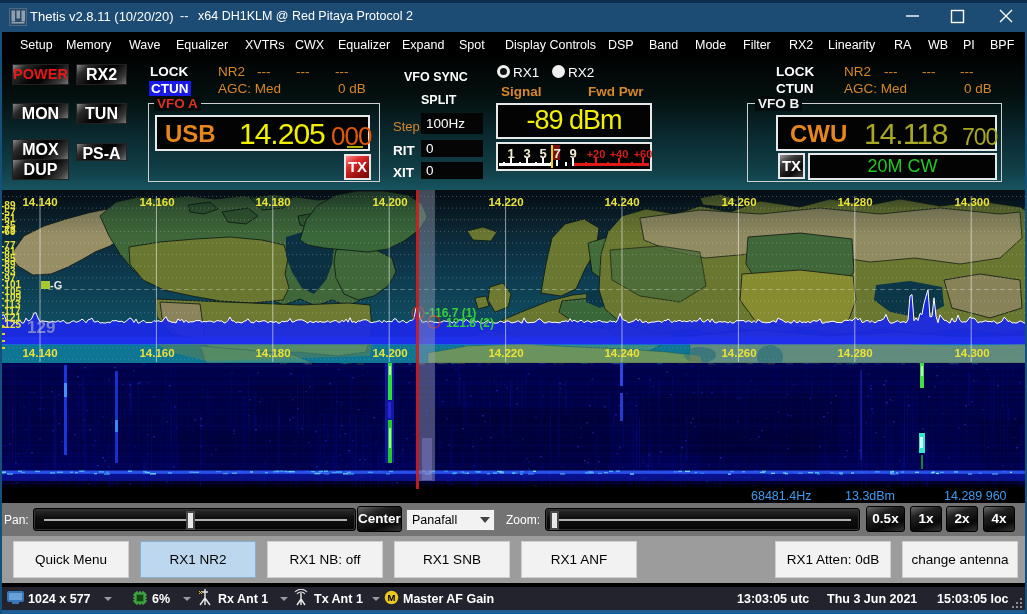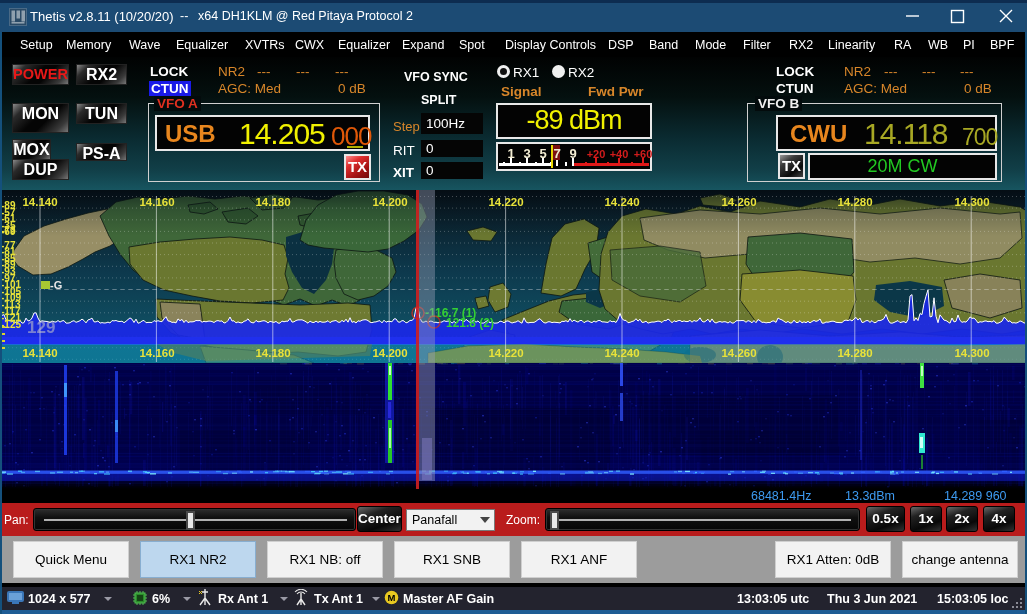--- a/index.html
+++ b/index.html
@@ -32,21 +32,21 @@
 .flab { position:absolute; width:44px; text-align:center; color:#e8e23a;
   font-size:11.5px; font-weight:bold; }
 .dblab { position:absolute; left:1px; color:#e8e23a; font-size:10px; font-weight:bold;
   line-height:8px; }
 
 #wf { position:absolute; left:0; top:363px; width:1027px; height:126px;
   background:linear-gradient(#000048 0%, #000040 60%, #00004e 80%, #000054 88%, #000018 96%, #000 100%); overflow:hidden; }
 #wftext { position:absolute; left:0; top:489px; width:1027px; height:14px; background:#000; }
 .cy { position:absolute; top:0px; color:#3d9af0; font-size:12.5px; }
 
-#panrow { position:absolute; left:0; top:503px; width:1027px; height:33px; background:#b91c1c; }
+#panrow { position:absolute; left:0; top:503px; width:1027px; height:33px; background:#737373; }
 .track { position:absolute; top:5px; height:23px;
   background:linear-gradient(#2e2e2e, #101010 40%, #060606);
   border:1px solid #000; border-radius:3px; box-shadow:inset 0 0 0 1px #333; }
 .tline { position:absolute; top:10px; height:2px; background:#b0b0b0; }
 .thumb { position:absolute; top:2px; width:9px; height:19px; background:#e8e8e8;
   border:2px solid #4a4a4a; }
 .zbtn { position:absolute; top:3px; height:26px;
   background:linear-gradient(160deg,#6a6a6a 0%, #222 30%, #080808 70%, #333 100%);
   border:1px solid #000; border-radius:3px; color:#fff; font-weight:bold; font-size:13.5px;
   text-align:center; line-height:24px; }
@@ -101,23 +101,23 @@
       <div class="mi" style="left:826px">Linearity</div>
       <div class="mi" style="left:892px">RA</div>
       <div class="mi" style="left:926px">WB</div>
       <div class="mi" style="left:961px">PI</div>
       <div class="mi" style="left:988px">BPF</div>
     </div>
 
 <div id="ctl">
   <div class="btn3d" style="left:12px;top:7px;width:57px;height:21px;line-height:19px;color:#e81818;font-size:14.5px">POWER</div>
   <div class="btn3d" style="left:76px;top:7px;width:51px;height:21px;line-height:19px">RX2</div>
-  <div class="btn3d" style="left:12px;top:46px;width:57px;height:30px;line-height:19px">MON</div>
+  <div class="btn3d" style="left:12px;top:46px;width:57px;height:16px;line-height:19px">MON</div>
   <div class="btn3d" style="left:76px;top:46px;width:51px;height:21px;line-height:19px">TUN</div>
-  <div class="btn3d" style="left:12px;top:82px;width:39px;height:21px;line-height:19px">MOX</div>
+  <div class="btn3d" style="left:12px;top:82px;width:57px;height:21px;line-height:19px">MOX</div>
   <div class="btn3d" style="left:12px;top:102px;width:57px;height:21px;line-height:19px">DUP</div>
   <div class="btn3d" style="left:76px;top:86px;width:51px;height:18px;line-height:19px">PS-A</div>
 
   <div class="wlab" style="left:150px;top:7px;font-weight:bold">LOCK</div>
   <div class="wlab" style="left:149px;top:24px;background:#1a1ae8;padding:0 2px;font-weight:bold">CTUN</div>
   <div class="olab" style="left:218px;top:7px">NR2</div>
   <div class="olab" style="left:257px;top:7px">---</div>
   <div class="olab" style="left:296px;top:7px">---</div>
   <div class="olab" style="left:335px;top:7px">---</div>
   <div class="olab" style="left:218px;top:24px">AGC: Med</div>
@@ -130,21 +130,21 @@
     <span class="abs" style="left:82px;top:0px;color:#f0f000;font-size:30px;letter-spacing:-1px">14.205</span>
     <span class="abs" style="left:174px;top:4px;color:#e05808;font-size:26px;letter-spacing:-1px">000</span>
     <div class="abs" style="left:190px;top:29px;width:16px;height:2px;background:#b0b000"></div>
   </div>
   <div class="abs" style="left:344px;top:97px;width:27px;height:26px;background:linear-gradient(145deg,#ff9090 0%,#e03030 30%,#a01010 70%,#700808 100%);border:2px solid #e8e8e8;color:#fff;font-weight:bold;font-size:15px;text-align:center;line-height:21px">TX</div>
 
   <div class="wlab" style="left:404px;top:13px;font-weight:bold;font-size:12.5px">VFO SYNC</div>
   <div class="wlab" style="left:421px;top:36px;font-weight:bold;font-size:12.5px">SPLIT</div>
   <div class="olab" style="left:393px;top:62px;font-size:13px">Step</div>
   <div class="blackbox" style="left:421px;top:56px;width:62px;height:21px;line-height:21px">100Hz</div>
-  <div class="wlab" style="left:393px;top:86px;font-weight:normal">RIT</div>
+  <div class="wlab" style="left:393px;top:86px;font-weight:bold">RIT</div>
   <div class="blackbox" style="left:421px;top:83px;width:62px;height:17px;line-height:17px">0</div>
   <div class="wlab" style="left:393px;top:108px;font-weight:bold">XIT</div>
   <div class="blackbox" style="left:421px;top:105px;width:62px;height:17px;line-height:17px">0</div>
 
   <div class="abs" style="left:497px;top:8px;width:13px;height:13px;border-radius:50%;background:#111;border:3px solid #f0f0f0"></div>
   <div class="wlab" style="left:513px;top:8px">RX1</div>
   <div class="abs" style="left:552px;top:8px;width:13px;height:13px;border-radius:50%;background:#f0f0f0"></div>
   <div class="wlab" style="left:568px;top:8px">RX2</div>
   <div class="olab" style="left:501px;top:27px;font-weight:bold">Signal</div>
   <div class="olab" style="left:588px;top:27px;font-weight:bold">Fwd Pwr</div>

